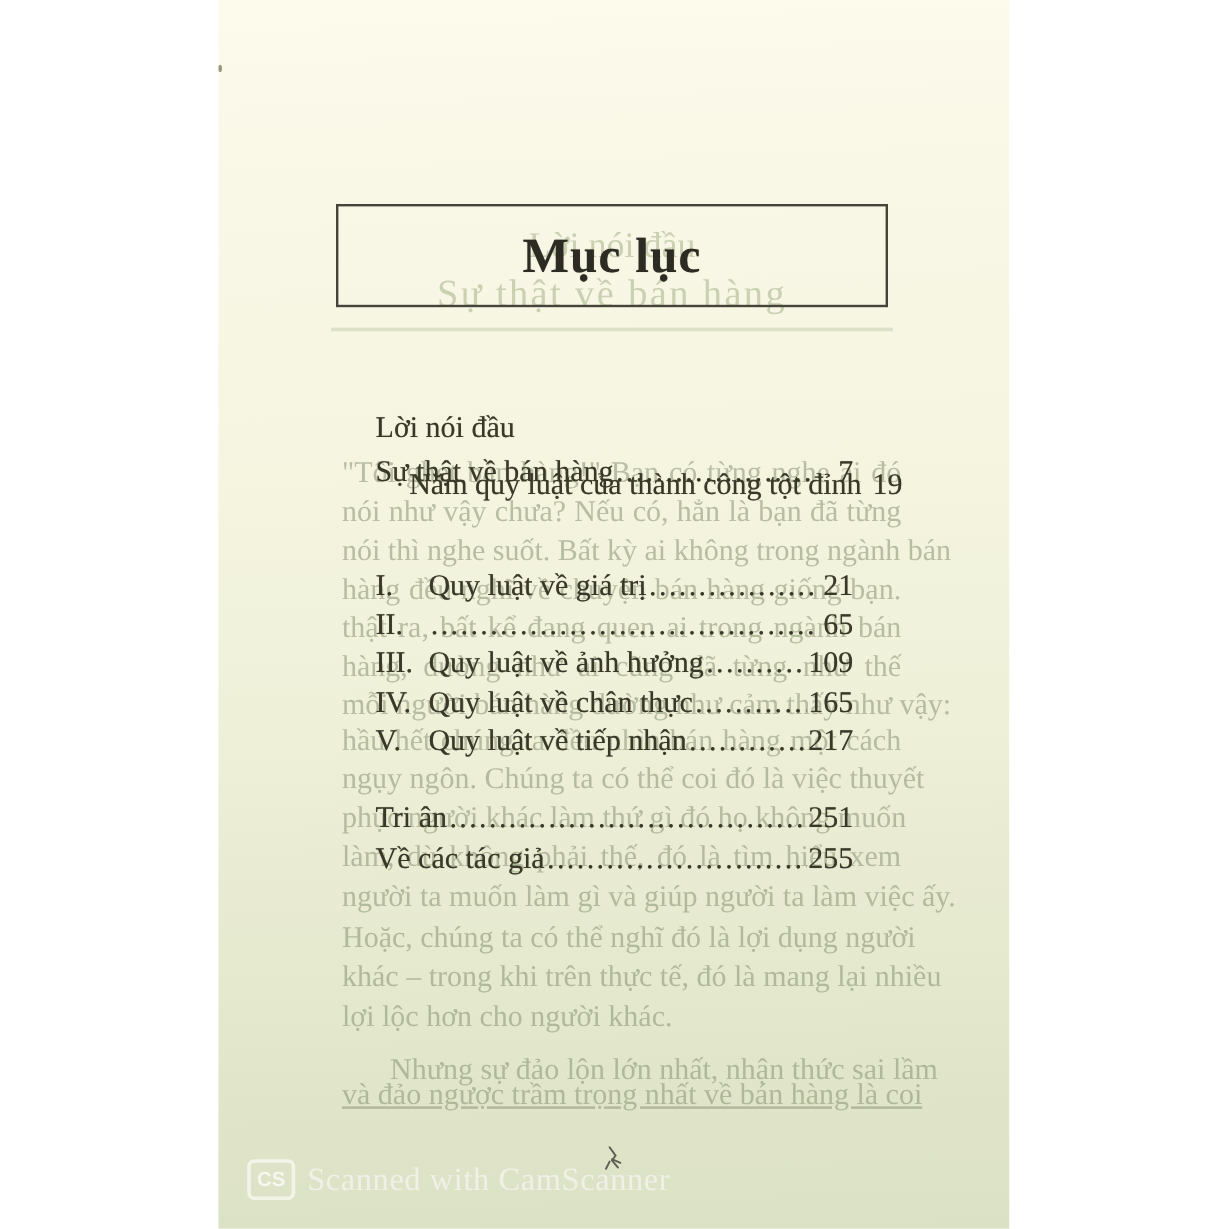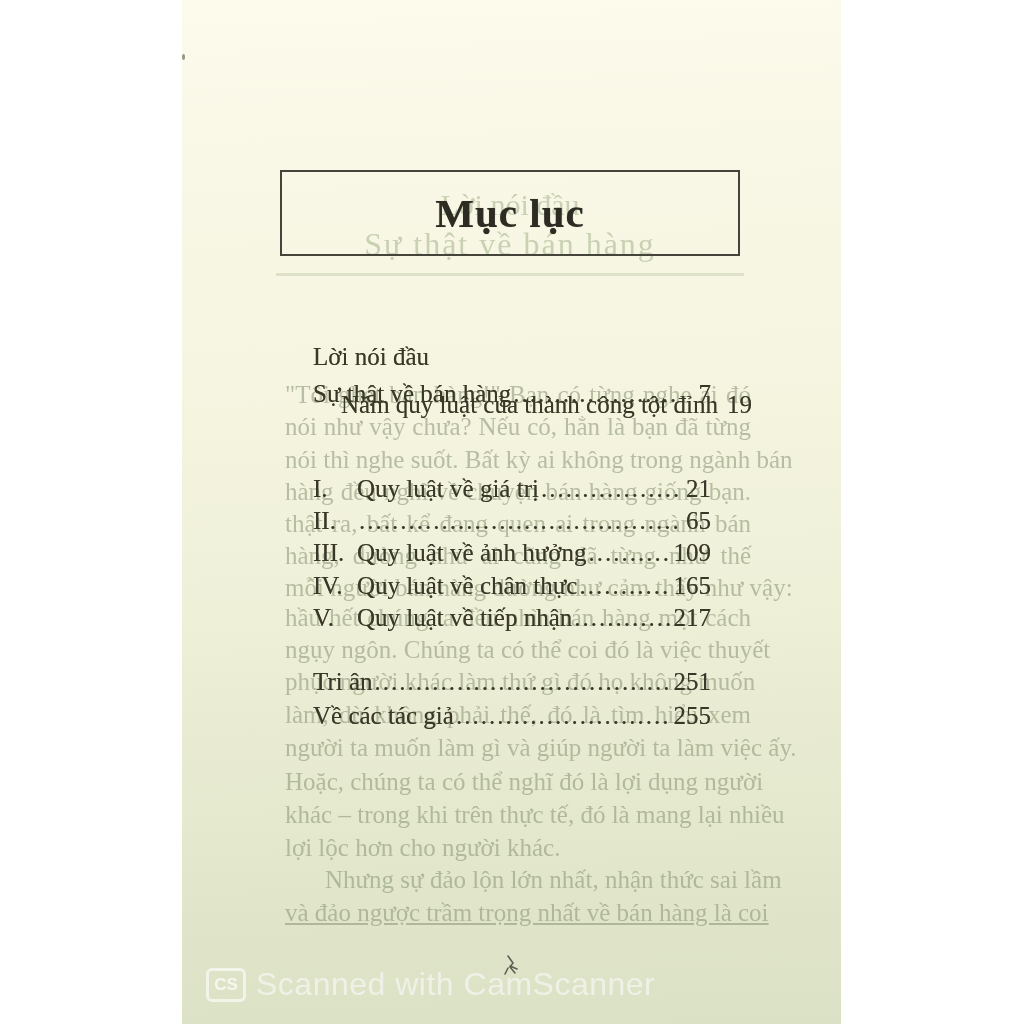--- a/index.html
+++ b/index.html
@@ -12,21 +12,21 @@
     background:linear-gradient(178deg,#fcfbec 0%,#f7f6e3 28%,#f1f2db 52%,#e5e9ce 78%,#dbe1c4 100%);
   }
   
   .ghost-layer{position:absolute;inset:0;filter:blur(0.55px);z-index:1;}
   .ghost-line{
     position:absolute;left:103px;width:466px;
     font-size:25px;line-height:27px;color:rgba(143,154,122,0.60);
     text-align:justify;text-align-last:justify;white-space:nowrap;
   }
   .ghost-line.short{text-align:center;text-align-last:left;white-space:normal;}
-  .ghost-line.indent{padding-left:40px;width:426px;}
+  .ghost-line.indent{padding-left:40px;width:426px;margin-top:12px;}
   .ghost-box-title{
     position:absolute;left:98px;width:460px;text-align:center;
     color:rgba(163,178,136,0.55);
   }
   .ghost-rule{
     position:absolute;left:94px;top:273px;width:468px;height:3px;
     background:rgba(170,185,145,0.35);
   }
   
   .title-box{
@@ -54,21 +54,21 @@
   }
   .toc-row .pg{flex:0 0 auto;min-width:30px;text-align:right;}
   
   .watermark{position:absolute;left:24px;top:966px;display:flex;align-items:center;z-index:3;
     font-family:"Liberation Sans","DejaVu Sans",sans-serif;}
   .cs-badge{
     width:34px;height:28px;border:3px solid rgba(255,255,255,0.62);border-radius:6px;
     display:flex;align-items:center;justify-content:center;
     color:rgba(255,255,255,0.72);font-size:17px;font-weight:bold;letter-spacing:0;
   }
-  .wm-text{margin-left:10px;font-size:32px;color:rgba(252,252,255,0.58);letter-spacing:0.5px;}
+  .wm-text{margin-left:10px;font-size:27px;color:rgba(252,252,255,0.58);letter-spacing:0.5px;font-family:Liberation Serif, serif;}
   
   .fleck{position:absolute;left:320px;top:954px;z-index:4;opacity:0.8;}
   .edge-speck{position:absolute;left:0px;top:54px;width:3px;height:6px;border-radius:50%;
     background:#99997f;z-index:4;}
 </style>
 </head>
 <body>
 
 <div class="scan-page">
 

